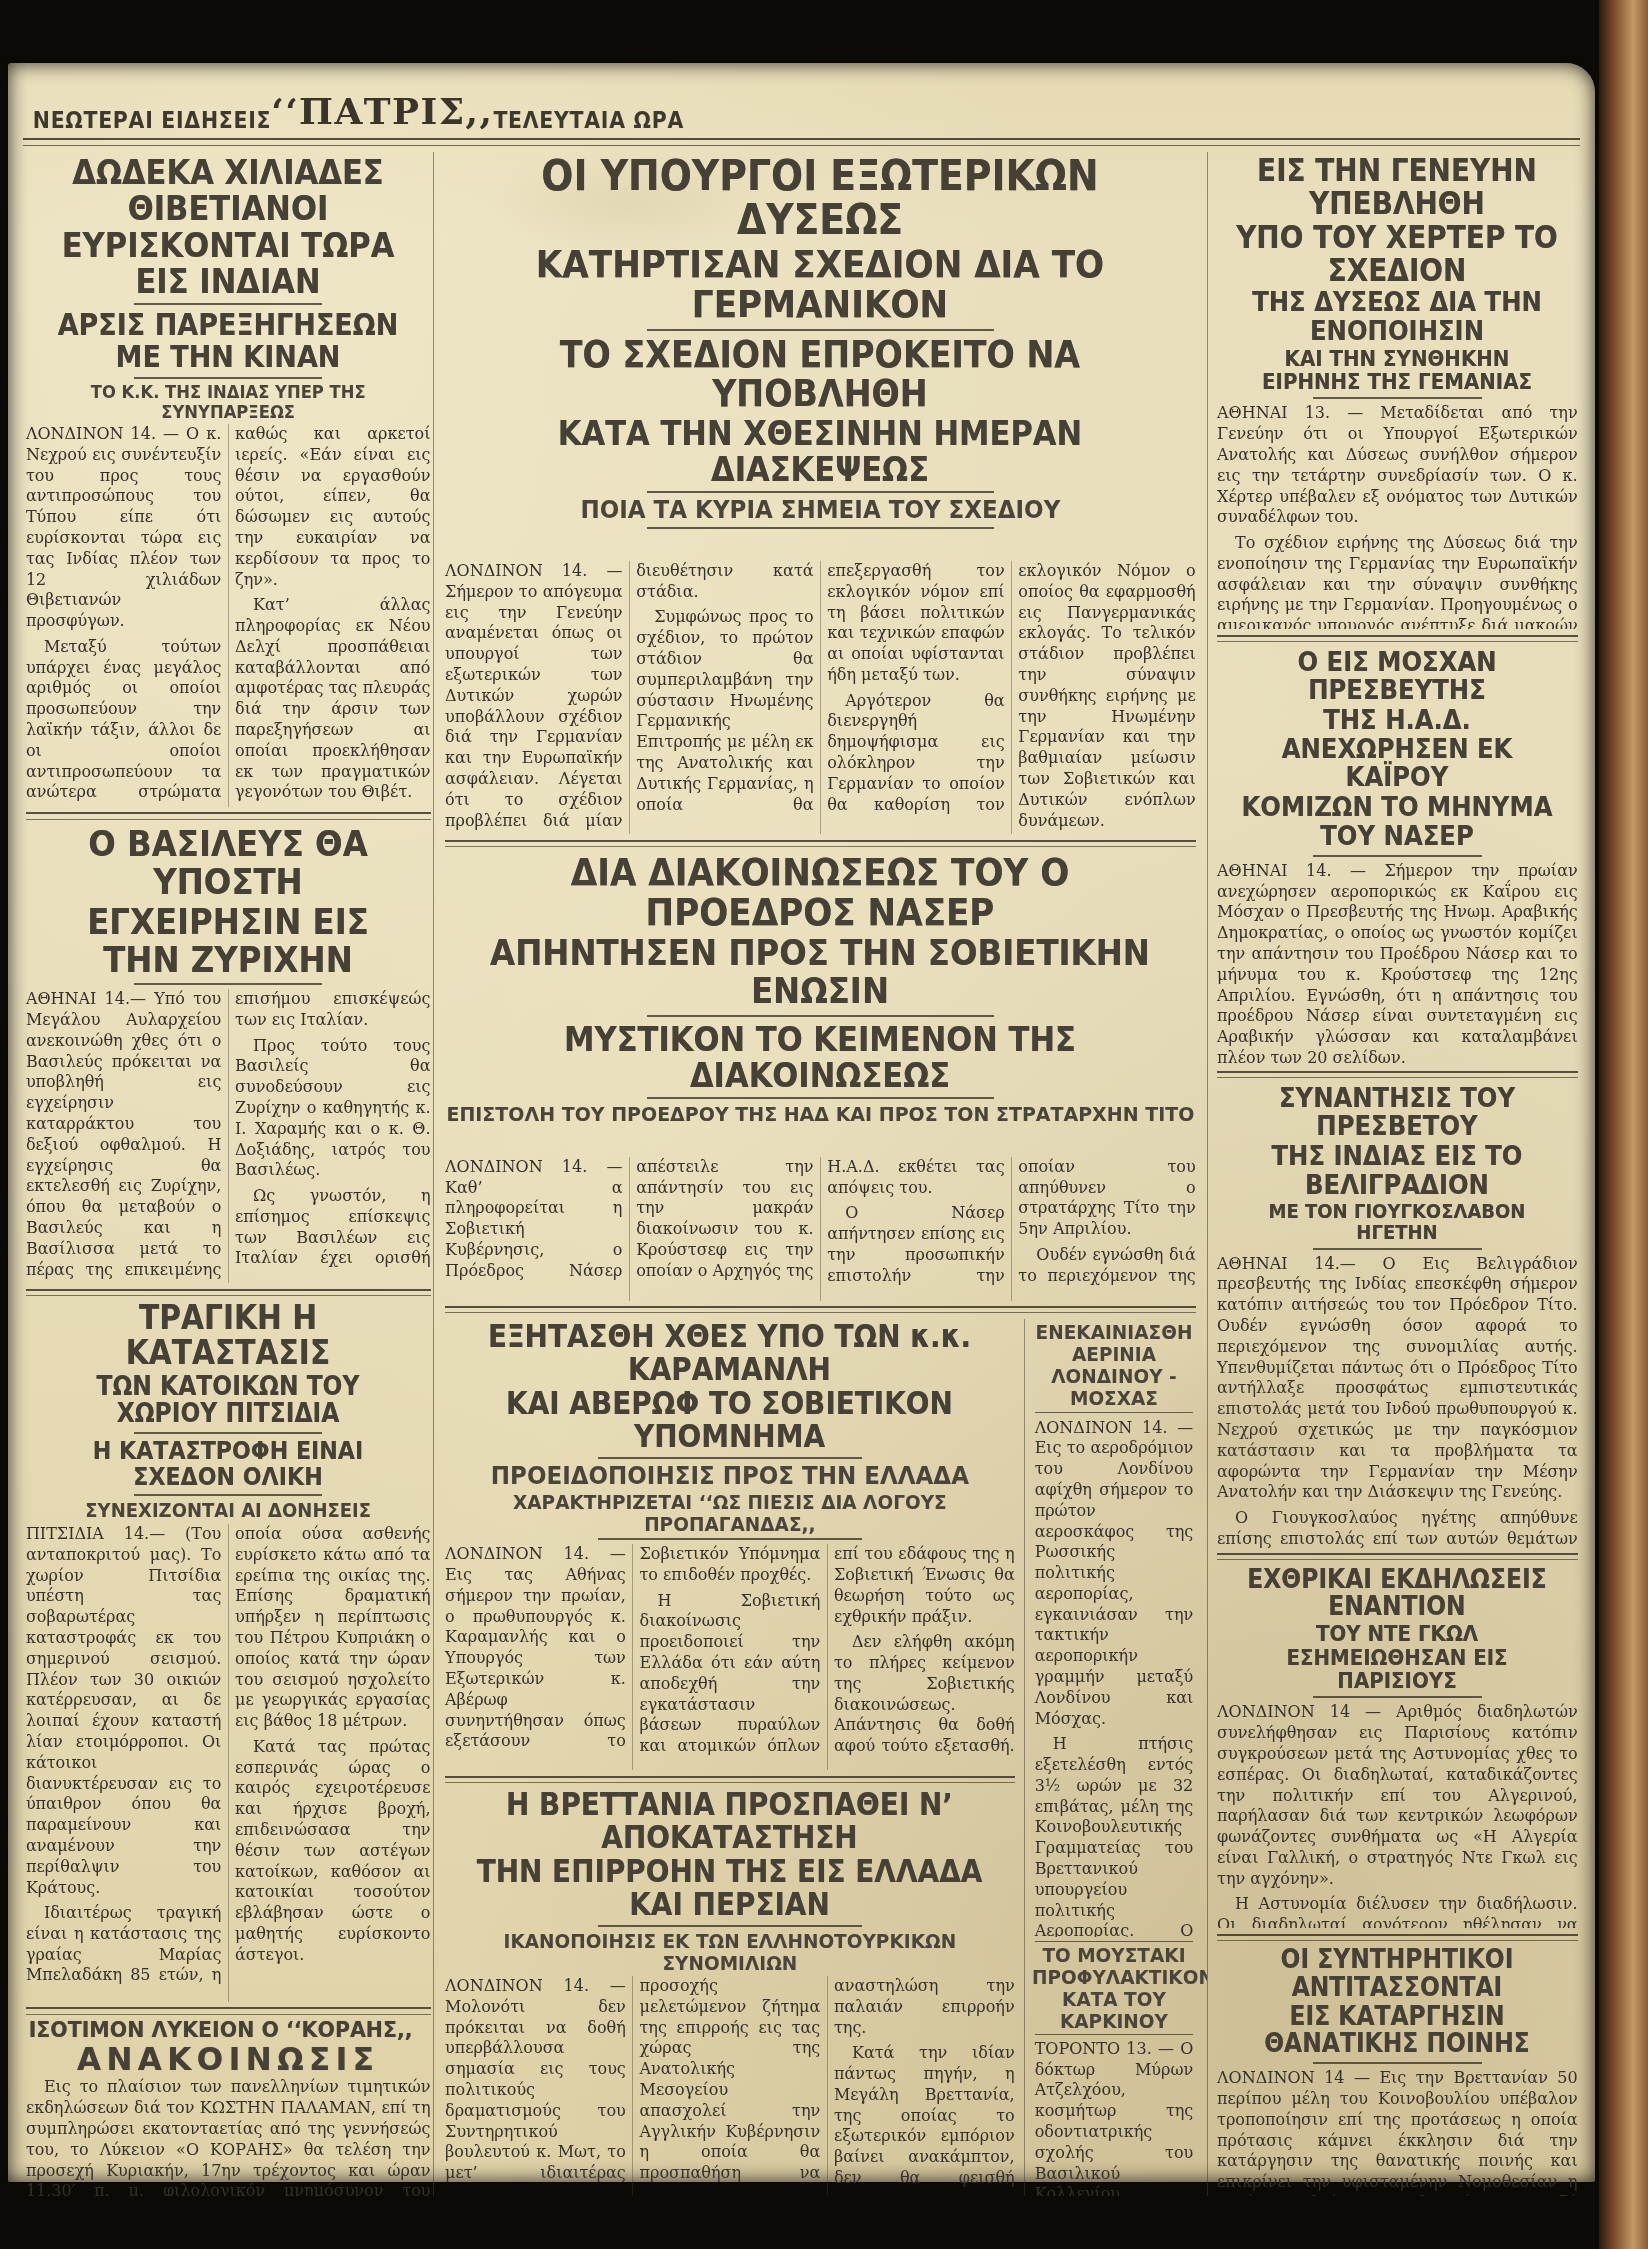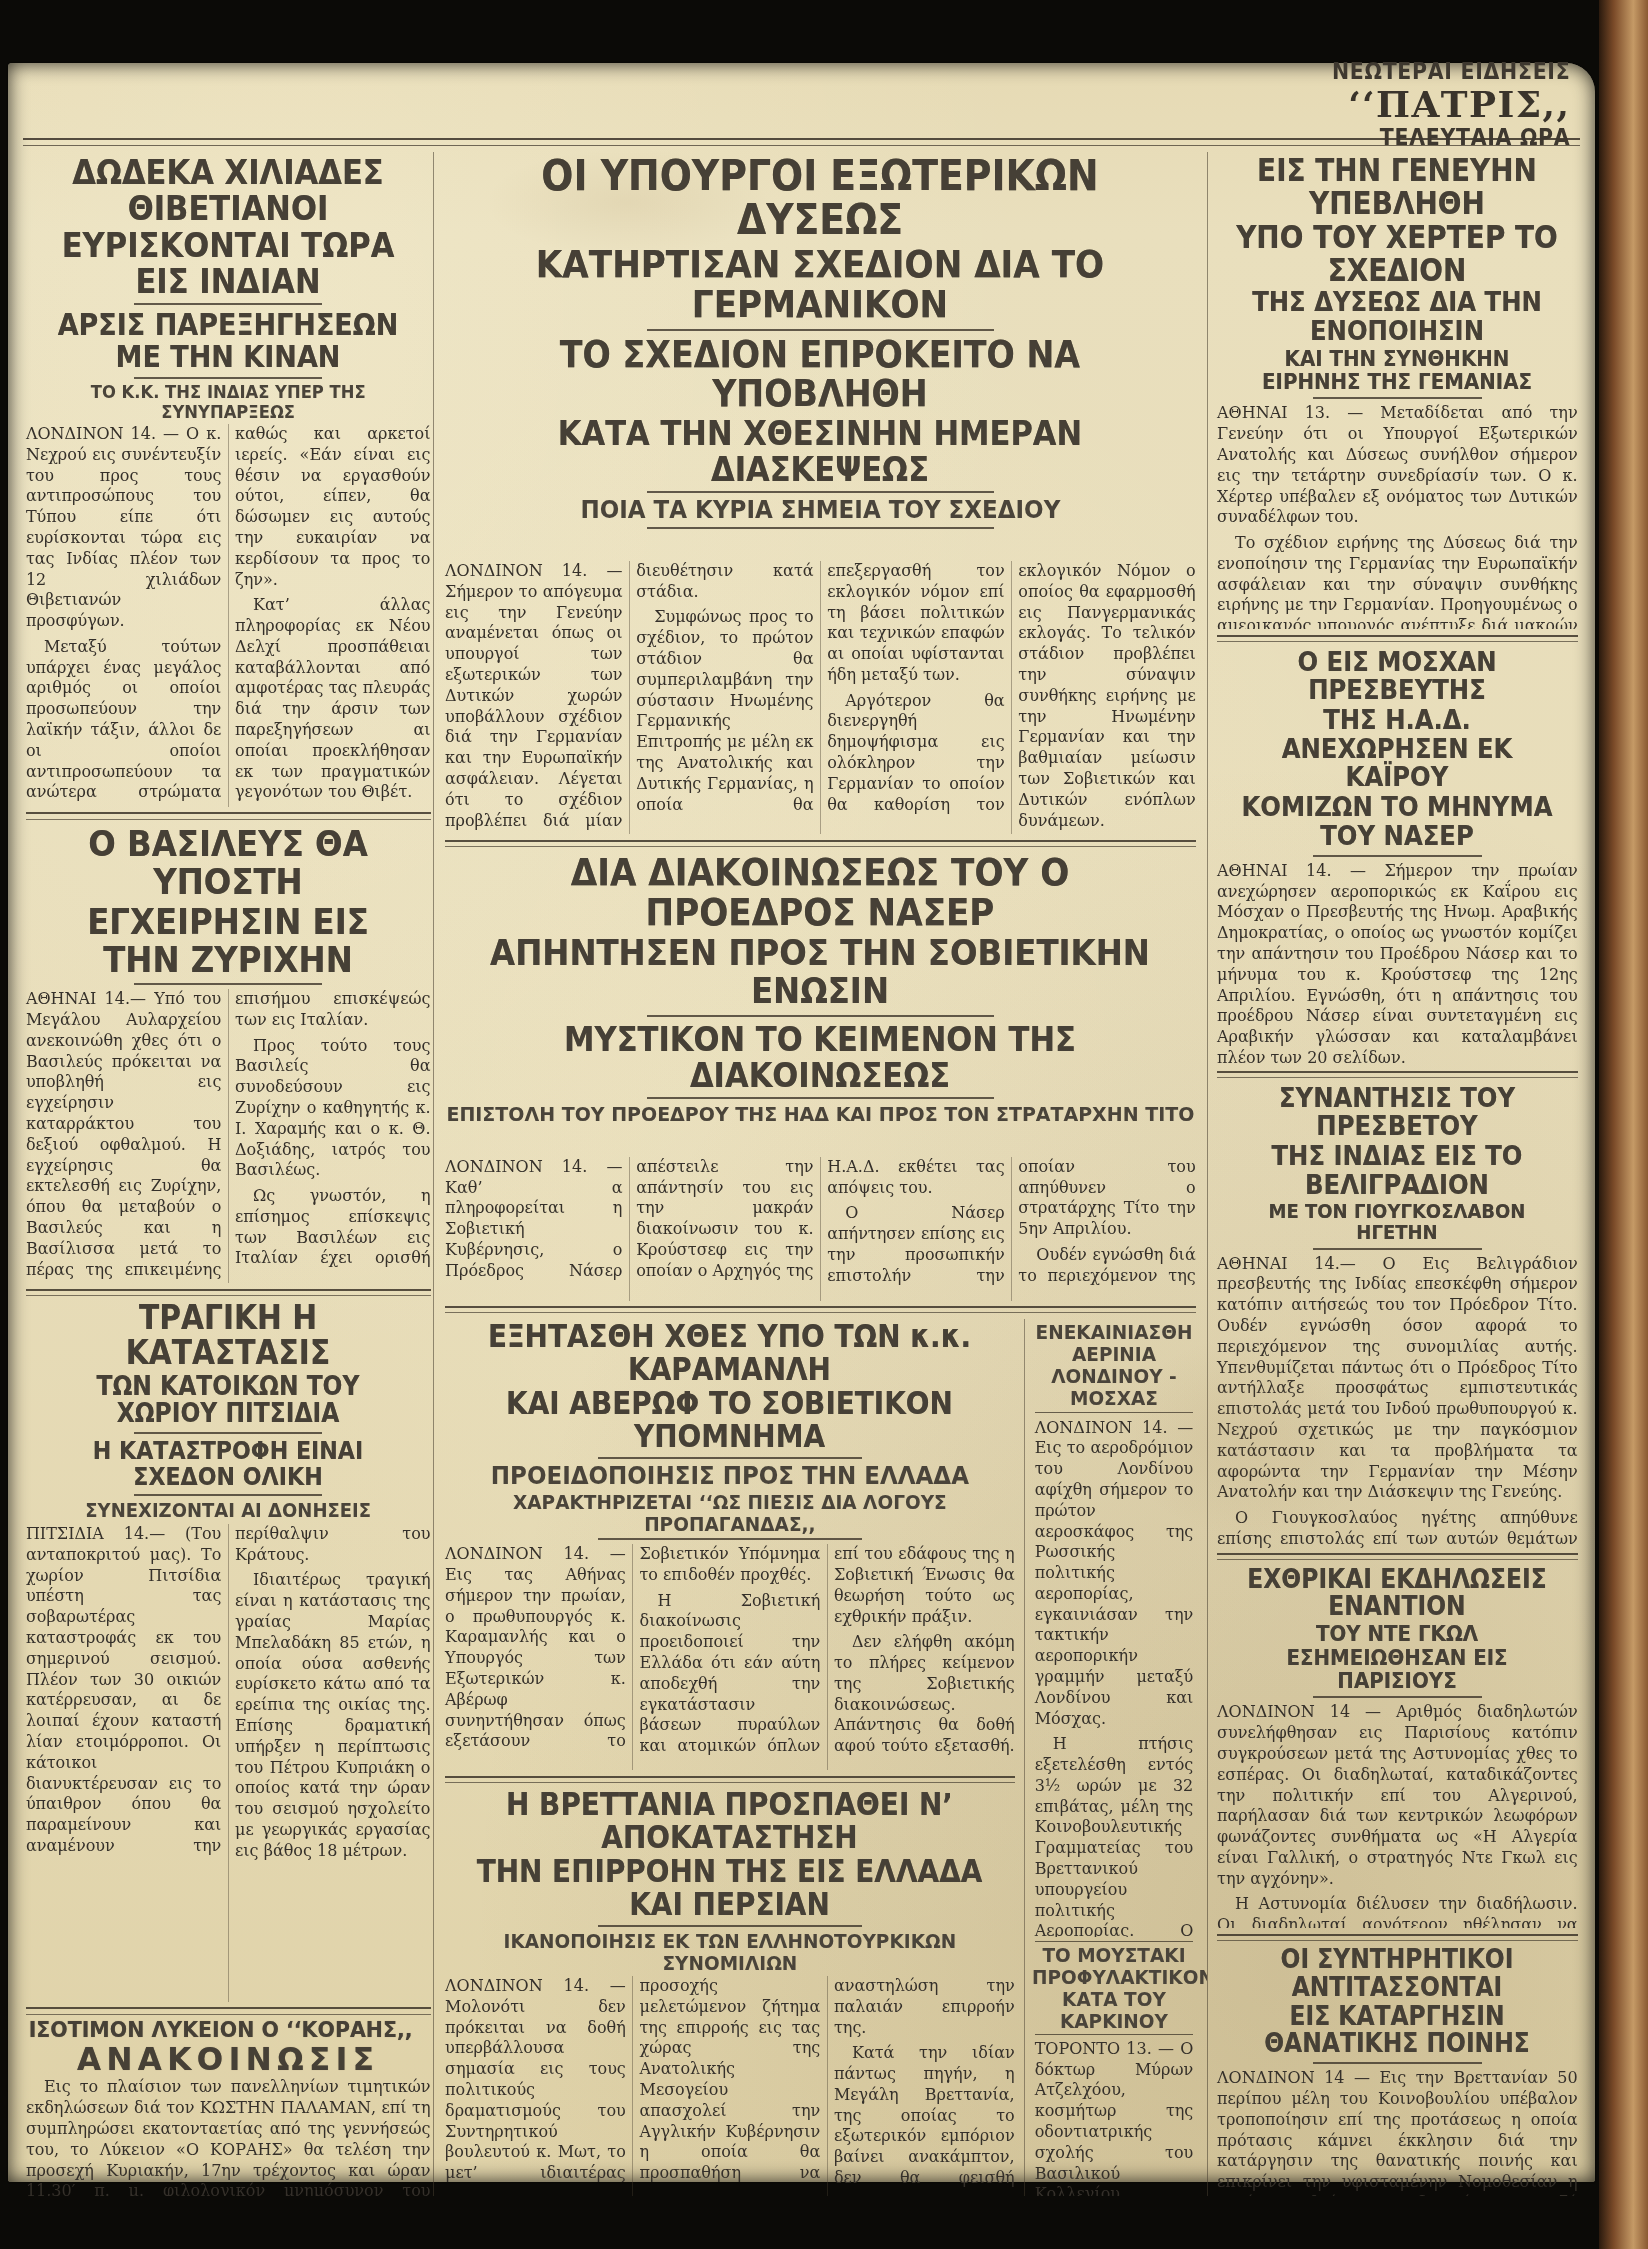--- a/index.html
+++ b/index.html
@@ -13,21 +13,21 @@
         radial-gradient(ellipse at 80% 90%, rgba(120,95,55,.18), transparent 45%),
         radial-gradient(ellipse at 50% 50%, rgba(255,248,220,.12), transparent 60%),
         linear-gradient(180deg,#e6dab4 0%,#e9dfbd 8%,#e7dcb8 55%,#dfd2a8 100%);
       border-radius:4.1px 29px 2.7px 2.7px;
       box-shadow:0 0 19px rgba(0,0,0,.8) inset,0 0 1.4px #000;
       padding:12.3px 15px;box-sizing:border-box;color:#332e27;}
   .stain{position:absolute;border-radius:50%;pointer-events:none;}
   .stain.s1{left:30%;top:4%;width:287px;height:109px;background:radial-gradient(ellipse,rgba(150,120,70,.10),transparent 70%);}
   .stain.s2{left:70%;top:60%;width:260px;height:205px;background:radial-gradient(ellipse,rgba(140,110,60,.10),transparent 70%);}
 
-  .masthead{display:flex;align-items:flex-end;justify-content:center;height:57px;padding:0 9.6px;flex-direction:column;}
+  .masthead{display:flex;align-items:flex-end;justify-content:flex-start;height:57px;padding:0 9.6px;}
   .mh-side{font-family:"DejaVu Sans",sans-serif;font-weight:700;font-size:20.5px;color:#3e382f;
       letter-spacing:0.7px;transform:scaleY(1.15);}
   .mh-title{font-family:"DejaVu Serif",serif;font-weight:700;font-size:36px;color:#3a342b;letter-spacing:1.4px;}
   .mh-rule{height:4.8px;border-top:2.7px solid rgba(58,50,40,.85);border-bottom:1.4px solid rgba(58,50,40,.7);margin:5.5px 0 6.8px;}
 
   .cols{display:flex;height:2044px;overflow:hidden;}
   .col-l{width:410px;flex:none;overflow:hidden;}
   .col-c{width:756px;flex:none;border-left:0.7px solid rgba(70,60,45,.55);border-right:0.7px solid rgba(70,60,45,.55);
          padding:0 8.2px;overflow:hidden;}
   .col-r{width:366px;flex:none;overflow:hidden;padding-left:6.8px;}
@@ -124,20 +124,21 @@
           </div>
         <div class="rl-short"></div>
         <div class="hl" style="font-size:24.6px">
             <span class="sq">Η ΚΑΤΑΣΤΡΟΦΗ ΕΙΝΑΙ ΣΧΕΔΟΝ ΟΛΙΚΗ</span>
           </div>
         <div class="rl-short"></div>
         <div class="kick" style="font-size:18px">ΣΥΝΕΧΙΖΟΝΤΑΙ ΑΙ ΔΟΝΗΣΕΙΣ</div>
         <div class="bd c2" style="height:478px">
           <p class="noind">ΠΙΤΣΙΔΙΑ 14.— (Του ανταποκριτού μας). Το χωρίον Πιτσίδια υπέστη τας σοβαρωτέρας καταστροφάς εκ του σημερινού σεισμού. Πλέον των 30 οικιών κατέρρευσαν, αι δε λοιπαί έχουν καταστή λίαν ετοιμόρροποι. Οι κάτοικοι διανυκτέρευσαν εις το ύπαιθρον όπου θα παραμείνουν και αναμένουν την περίθαλψιν του Κράτους.</p>
           <p>Ιδιαιτέρως τραγική είναι η κατάστασις της γραίας Μαρίας Μπελαδάκη 85 ετών, η οποία ούσα ασθενής ευρίσκετο κάτω από τα ερείπια της οικίας της. Επίσης δραματική υπήρξεν η περίπτωσις του Πέτρου Κυπριάκη ο οποίος κατά την ώραν του σεισμού ησχολείτο με γεωργικάς εργασίας εις βάθος 18 μέτρων.</p>
+          <p>Κατά τας πρώτας εσπερινάς ώρας ο καιρός εχειροτέρευσε και ήρχισε βροχή, επιδεινώσασα την θέσιν των αστέγων κατοίκων, καθόσον αι κατοικίαι τοσούτον εβλάβησαν ώστε ο μαθητής ευρίσκοντο άστεγοι.</p>
 
         </div>
       </div>
 
       <div class="rl"></div>
 
       <div>
         <div class="hl" style="font-size:20.5px;text-align:left;padding-left:5.5px">ΙΣΟΤΙΜΟΝ ΛΥΚΕΙΟΝ Ο ‘‘ΚΟΡΑΗΣ,,</div>
         <div class="hl" style="font-size:31px;letter-spacing:5.5px">ΑΝΑΚΟΙΝΩΣΙΣ</div>
         <div class="bd" style="height:191px">

